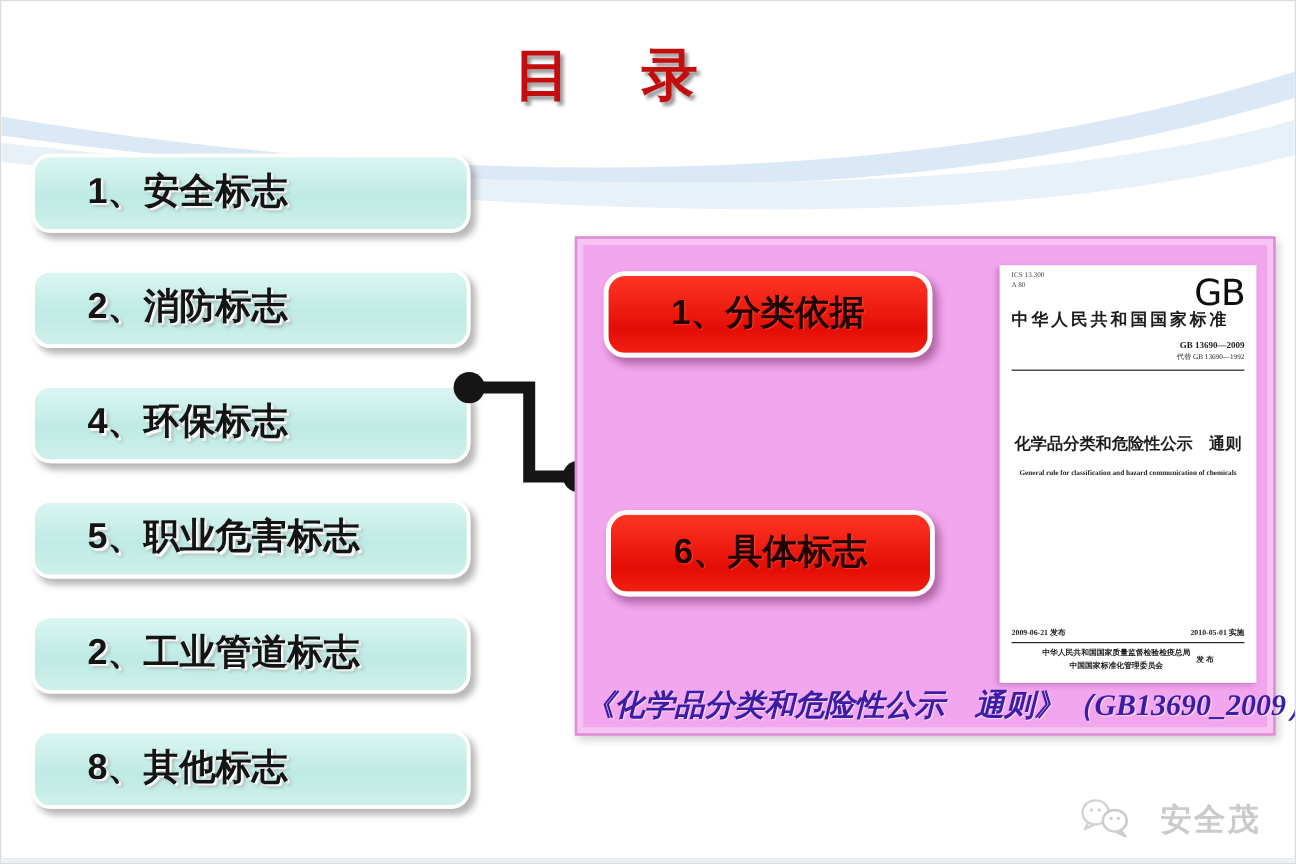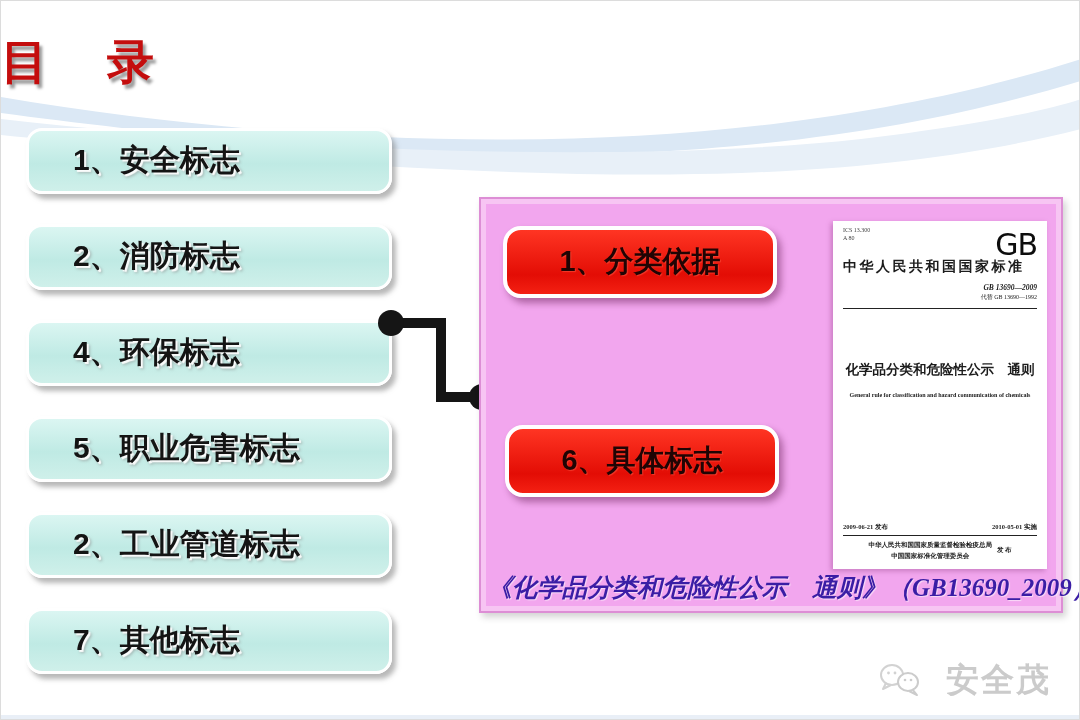--- a/index.html
+++ b/index.html
@@ -7,21 +7,21 @@
     position:relative;width:1080px;height:720px;background:#ffffff;
     overflow:hidden;box-sizing:border-box;border:1px solid #dcdcdc;
     font-family:"Liberation Sans","DejaVu Sans",sans-serif;
   }
   
   .swoosh{position:absolute;top:0;left:0;pointer-events:none;}
   .bottom-strip{position:absolute;left:0;right:0;bottom:0;height:4px;background:#e9eff7;}
 
   
   .page-title{
-    position:absolute;top:30px;left:0;width:1014px;text-align:left;
+    position:absolute;top:30px;left:0;width:1014px;text-align:center;
     font-size:47px;font-weight:bold;color:#c40d0d;letter-spacing:6px;
     text-shadow:3px 4px 3px #9a9a9a;
   }
 
   
   .menu{position:absolute;left:25px;top:127px;margin:0;padding:0;list-style:none;}
   .menu li{
     box-sizing:border-box;width:366px;height:66px;margin-bottom:30px;
     border:3px solid #ffffff;border-radius:16px;
     background:linear-gradient(180deg,#dbf6f2 0%,#bfeae4 55%,#cff0ea 100%);
@@ -61,21 +61,21 @@
     padding:6px 10px;color:#1c1c1c;
     font-family:"Liberation Serif","DejaVu Serif",serif;
   }
   .doc-ics{font-size:6px;line-height:1.25;color:#444;}
   .doc-logo{
     position:absolute;top:6px;right:10px;font-size:30px;font-weight:400;
     font-family:"DejaVu Sans","Liberation Sans",sans-serif;letter-spacing:-1px;color:#0d0d0d;
   }
   .doc-header{margin-top:16px;text-align:left;font-size:14px;font-weight:bold;
     letter-spacing:2.5px;white-space:nowrap;}
-  .doc-no{text-align:right;font-size:7.5px;font-weight:bold;margin-top:7px;font-style:italic;}
+  .doc-no{text-align:right;font-size:7.5px;font-weight:bold;margin-top:7px;}
   .doc-replaces{text-align:right;font-size:6px;margin-top:1px;}
   .doc-rule{border-top:1.5px solid #222;margin-top:6px;}
   .doc-title-cn{text-align:center;font-size:13.5px;font-weight:bold;margin-top:52px;white-space:nowrap;}
   .doc-title-en{text-align:center;font-size:6px;font-weight:bold;margin-top:13px;color:#222;}
   .doc-bottom{position:absolute;left:10px;right:10px;bottom:8px;}
   .doc-dates{display:flex;justify-content:space-between;font-size:6.5px;font-weight:bold;}
   .doc-rule2{border-top:1px solid #222;margin-top:3px;}
   .doc-issuer{display:flex;align-items:center;justify-content:center;gap:5px;margin-top:4px;}
   .doc-issuer .names{text-align:center;font-size:6.5px;font-weight:bold;line-height:1.6;}
   .doc-issuer .publish{font-size:6.5px;font-weight:bold;}
@@ -84,21 +84,21 @@
   .panel-caption{
     position:absolute;left:6px;right:6px;bottom:7px;text-align:center;white-space:nowrap;
     font-size:25px;font-weight:bold;font-style:italic;color:#3a1da5;
     font-family:"Liberation Serif","DejaVu Serif",serif;
     text-shadow:1px 1px 1px rgba(255,255,255,.6);
   }
 
   
   .watermark{
     position:absolute;right:28px;bottom:16px;display:flex;align-items:center;gap:19px;
-    color:#cbcbcb;font-size:33px;font-weight:bold;letter-spacing:2px;
+    color:#cbcbcb;font-size:26px;font-weight:bold;letter-spacing:2px;
     text-shadow:1px 1px 1px #ffffff;
   }
 </style>
 </head>
 <body>
 
 <div class="slide">
 
   <svg class="swoosh" width="1080" height="180">
     <path d="M0,96 C260,140 540,152 780,122 C920,104 1010,80 1080,58 L1080,80 C980,110 860,136 700,148 C460,166 180,136 0,112 Z" fill="#dbe8f5"></path>
@@ -107,21 +107,21 @@
   <div class="bottom-strip"></div>
 
   <div class="page-title">目　录</div>
 
   <ul class="menu">
     <li>1、安全标志</li>
     <li>2、消防标志</li>
     <li>4、环保标志</li>
     <li>5、职业危害标志</li>
     <li>2、工业管道标志</li>
-    <li>7、其他标志</li>
+    <li>8、其他标志</li>
   </ul>
 
   <svg class="connector" width="1080" height="720">
     <path d="M390,322 L440,322 L440,396 L480,396" stroke="#151515" stroke-width="10" fill="none"></path>
     <circle cx="390" cy="322" r="13" fill="#151515"></circle>
     <circle cx="481" cy="396" r="13" fill="#151515"></circle>
   </svg>
 
   <div class="panel">
 

